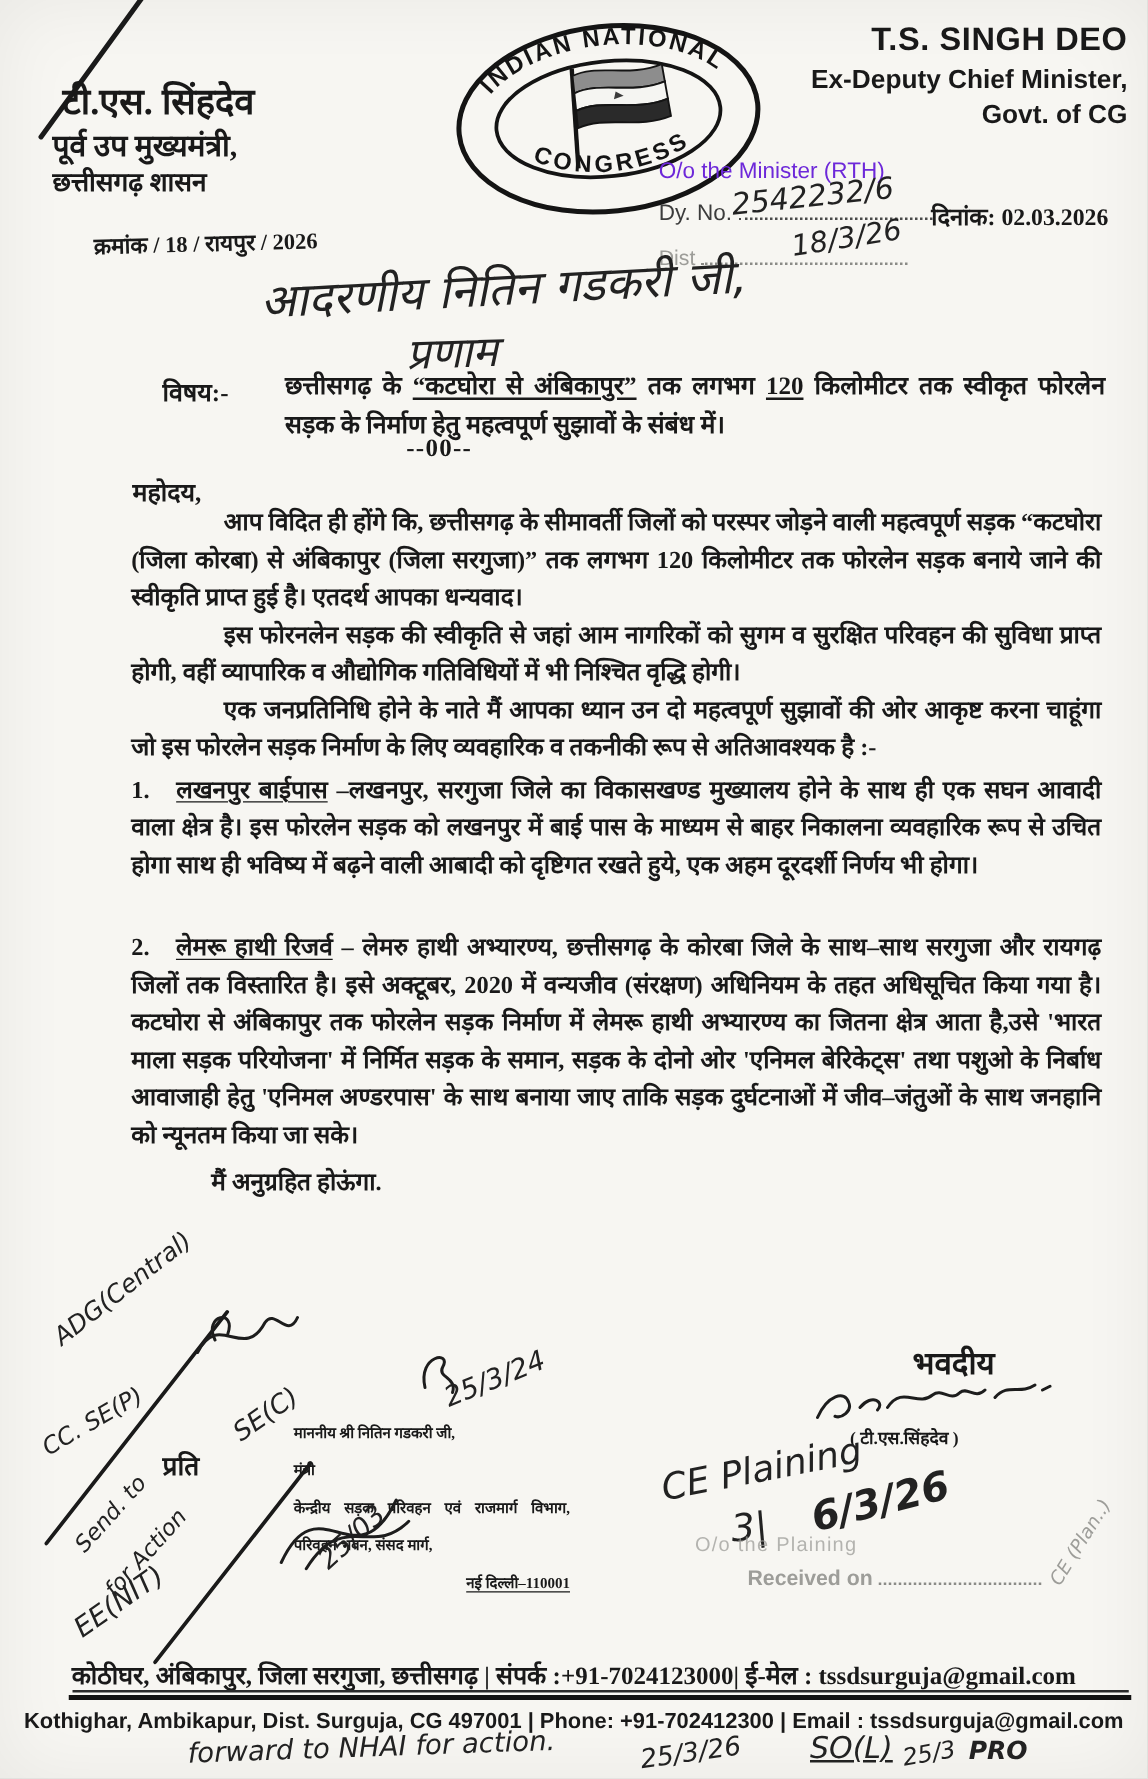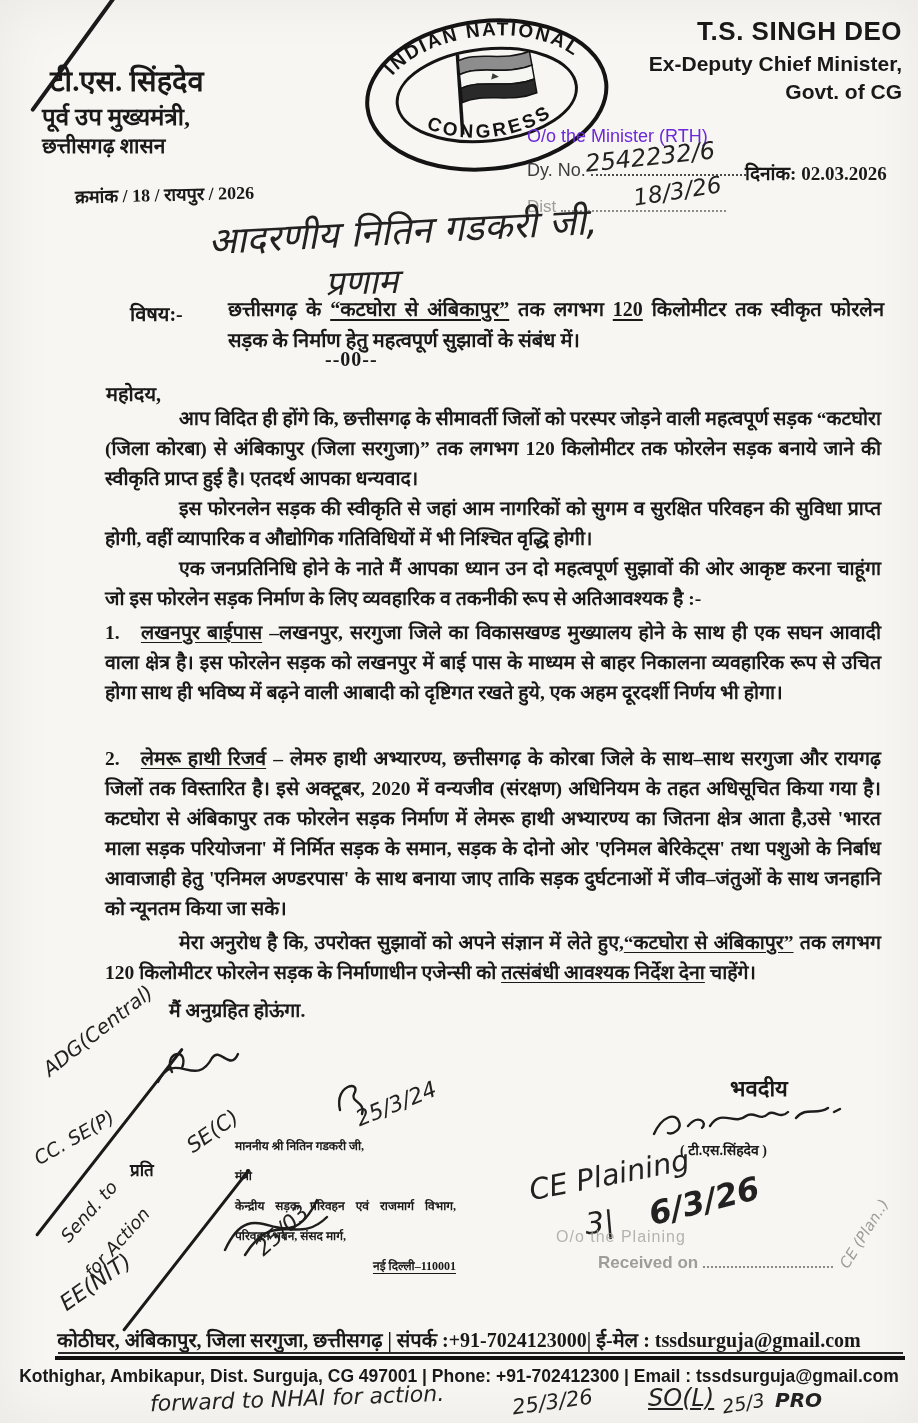--- a/index.html
+++ b/index.html
@@ -88,33 +88,30 @@
   <div class="abs" style="left:105px;top:404px;width:776px;">
     <p class="para hi indent">आप विदित ही होंगे कि, छत्तीसगढ़ के सीमावर्ती जिलों को परस्पर जोड़ने वाली महत्वपूर्ण सड़क “कटघोरा (जिला कोरबा) से अंबिकापुर (जिला सरगुजा)” तक लगभग 120 किलोमीटर तक फोरलेन सड़क बनाये जाने की स्वीकृति प्राप्त हुई है। एतदर्थ आपका धन्यवाद।</p>
     <p class="para hi indent">इस फोरनलेन सड़क की स्वीकृति से जहां आम नागरिकों को सुगम व सुरक्षित परिवहन की सुविधा प्राप्त होगी, वहीं व्यापारिक व औद्योगिक गतिविधियों में भी निश्चित वृद्धि होगी।</p>
     <p class="para hi indent">एक जनप्रतिनिधि होने के नाते मैं आपका ध्यान उन दो महत्वपूर्ण सुझावों की ओर आकृष्ट करना चाहूंगा जो इस फोरलेन सड़क निर्माण के लिए व्यवहारिक व तकनीकी रूप से अतिआवश्यक है :-</p>
     <p class="para hi" style="margin-top:4px;">
       <span>1.</span>&nbsp;&nbsp;&nbsp;<span class="u bold">लखनपुर बाईपास</span><span> –लखनपुर, सरगुजा जिले का विकासखण्ड मुख्यालय होने के साथ ही एक सघन आवादी वाला क्षेत्र है। इस फोरलेन सड़क को लखनपुर में बाई पास के माध्यम से बाहर निकालना व्यवहारिक रूप से उचित होगा साथ ही भविष्य में बढ़ने वाली आबादी को दृष्टिगत रखते हुये, एक अहम दूरदर्शी निर्णय भी होगा।</span>
     </p>
     <p class="para hi" style="margin-top:36px;">
       <span>2.</span>&nbsp;&nbsp;&nbsp;<span class="u bold">लेमरू हाथी रिजर्व</span><span> – लेमरु हाथी अभ्यारण्य, छत्तीसगढ़ के कोरबा जिले के साथ–साथ सरगुजा और रायगढ़ जिलों तक विस्तारित है। इसे अक्टूबर, 2020 में वन्यजीव (संरक्षण) अधिनियम के तहत अधिसूचित किया गया है। कटघोरा से अंबिकापुर तक फोरलेन सड़क निर्माण में लेमरू हाथी अभ्यारण्य का जितना क्षेत्र आता है,उसे 'भारत माला सड़क परियोजना' में निर्मित सड़क के समान, सड़क के दोनो ओर 'एनिमल बेरिकेट्स' तथा पशुओ के निर्बाध आवाजाही हेतु 'एनिमल अण्डरपास' के साथ बनाया जाए ताकि सड़क दुर्घटनाओं में जीव–जंतुओं के साथ जनहानि को न्यूनतम किया जा सके।</span>
     </p>
-    <p class="para hi indent" style="margin-top:4px;">
-      <span>मेरा अनुरोध है कि, उपरोक्त सुझावों को अपने संज्ञान में लेते हुए,</span><span class="u bold">“कटघोरा से अंबिकापुर”</span><span> तक लगभग 120 किलोमीटर फोरलेन सड़क के निर्माणाधीन एजेन्सी को </span><span class="u">तत्संबंधी आवश्यक निर्देश देना</span><span> चाहेंगे।</span>
-    </p>
     <p class="para hi" style="margin-top:8px;text-indent:64px;">मैं अनुग्रहित होऊंगा.</p>
   </div>
 
-  <div class="abs hi bold" style="left:730px;top:1072px;font-size:22px;">भवदीय</div>
+  <div class="abs hi bold" style="left:730px;top:1072px;font-size:25px;">भवदीय</div>
   <svg class="abs sig" style="left:648px;top:1096px;" width="195" height="50" viewBox="0 0 195 50">
     <path d="M6,38 C14,20 28,16 31,26 C34,33 25,39 20,37 M40,30 C50,18 60,26 54,32 M62,30 C74,12 86,30 98,20 C106,14 112,26 120,18 C126,13 132,24 140,16 M148,22 C158,10 168,20 180,12 M186,16 L192,13"></path>
   </svg>
   <div class="abs hi bold" style="left:680px;top:1140px;font-size:14px;">( टी.एस.सिंहदेव )</div>
 
-  <div class="abs hi" style="left:130px;top:1158px;font-size:17px;font-weight:600;">प्रति</div>
+  <div class="abs hi" style="left:130px;top:1158px;font-size:21px;font-weight:600;">प्रति</div>
   <div class="abs hi" style="left:235px;top:1131px;font-size:12px;line-height:30px;font-weight:600;">
     <div>माननीय श्री नितिन गडकरी जी,</div>
     <div>मंत्री</div>
     <div style="word-spacing:8px;">केन्द्रीय सड़क परिवहन एवं राजमार्ग विभाग,</div>
     <div>परिवहन भवन, संसद मार्ग,</div>
     <div class="u bold">नई दिल्ली–110001</div>
   </div>
 
   <div class="abs hw" style="left:528px;top:1158px;font-size:29px;transform:rotate(-11deg);">CE Plaining</div>
   <div class="abs hw" style="left:585px;top:1205px;font-size:30px;transform:rotate(-5deg);">3|</div>

